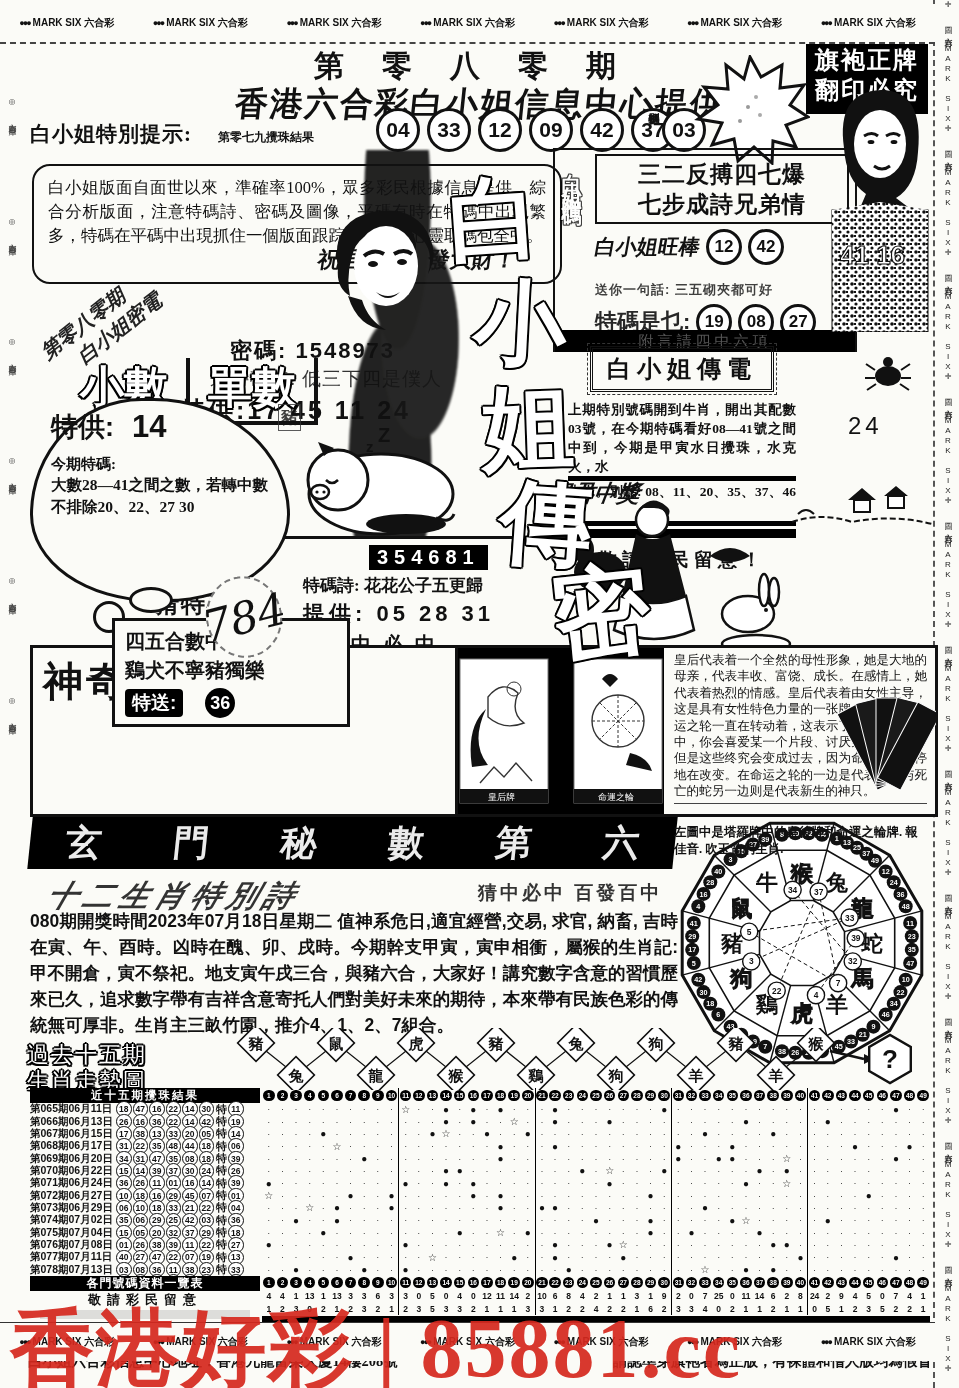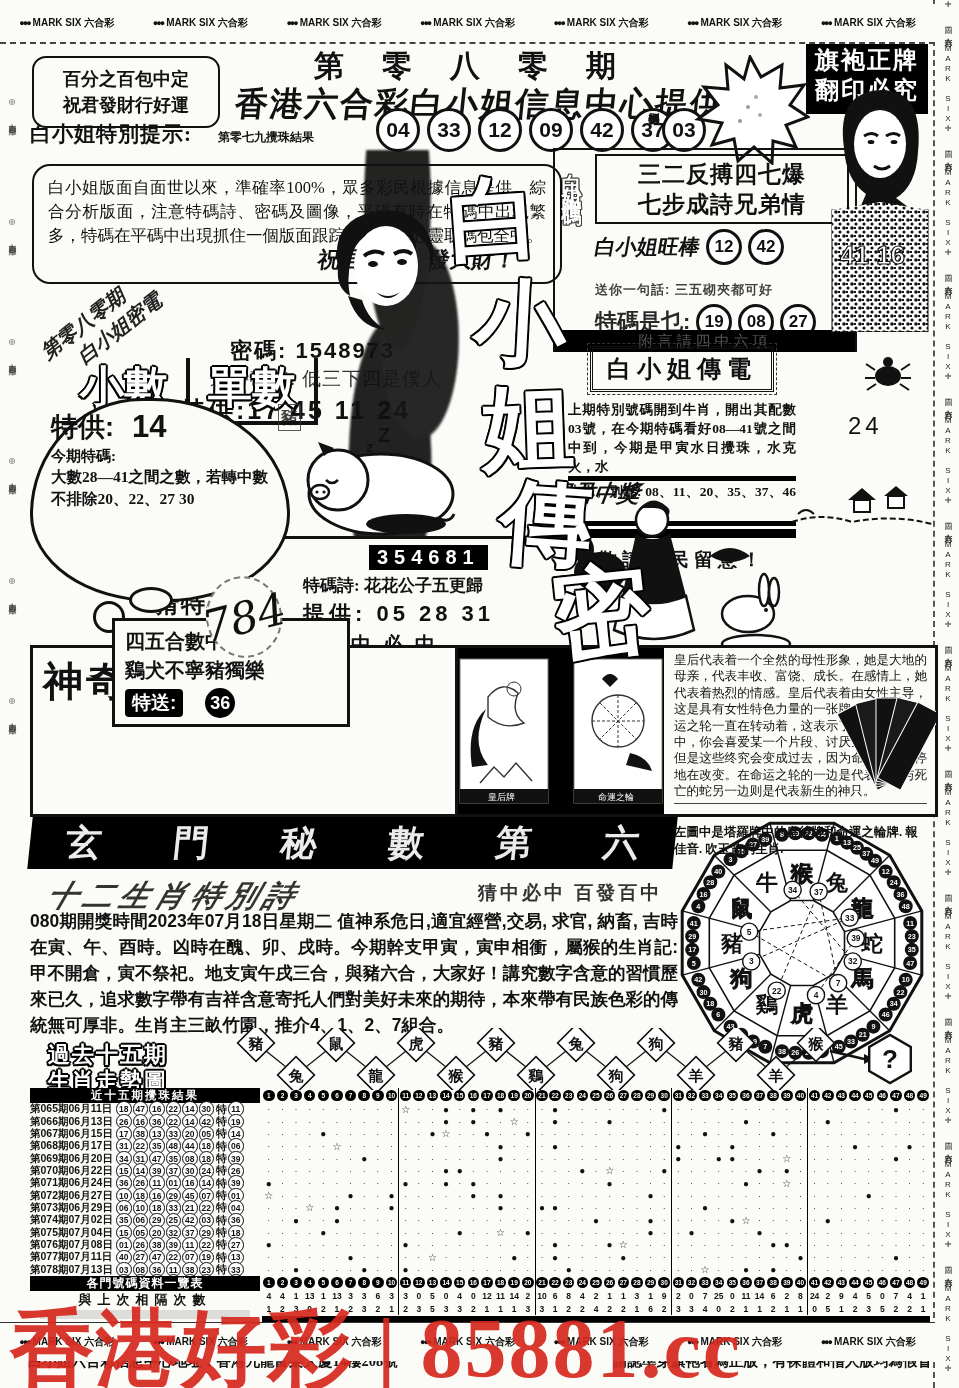--- a/index.html
+++ b/index.html
@@ -92,21 +92,21 @@
   .zstamp{left:278px;top:404px;font-size:17px;font-weight:bold;border:1px solid #333;padding:1px 2px;opacity:.8;}
   .cloud{left:30px;top:398px;width:222px;height:190px;border:3px solid #111;border-radius:45% 55% 50% 50%/60% 60% 45% 45%;
       padding:8px 14px 0 18px;background:#fbfbf7;z-index:3;}
   .cloud:after{content:"";position:absolute;left:60px;bottom:-34px;width:26px;height:26px;border:3px solid #111;
       border-radius:50%;background:#fbfbf7;}
   .cloud:before{content:"";position:absolute;left:96px;bottom:-14px;width:38px;height:20px;border:3px solid #111;
       border-radius:50%;background:#fbfbf7;}
   .cloud-head{display:flex;align-items:flex-start;gap:18px;}
   .cloud-label{font-size:27px;font-weight:bold;}
   .cloud-num{font-size:31px;font-weight:bold;}
-  .cloud-sub{font-size:15px;font-weight:bold;margin-top:2px;}
+  .cloud-sub{font-size:15px;font-weight:bold;margin-top:10px;}
   .cloud-txt{font-size:15.5px;line-height:22px;font-weight:bold;font-family:"Liberation Serif",serif;}
   
   .ppoem-title{left:155px;top:588px;font-size:24px;font-weight:bold;letter-spacing:2px;}
   .ppoem-box{left:112px;top:618px;width:212px;border:3px solid #111;padding:6px 10px;z-index:3;background:#fbfbf7;}
   .ppoem-box .ln{font-size:20px;font-weight:bold;line-height:29px;font-family:"Liberation Serif",serif;}
   .ts-row{display:flex;align-items:center;gap:22px;margin-top:3px;}
   .ts-label{background:#000;color:#fff;font-size:19px;font-weight:bold;padding:1px 7px;border-radius:4px;}
   .ts-num{width:30px;height:30px;border-radius:50%;background:#000;color:#fff;display:inline-flex;
       align-items:center;justify-content:center;font-size:18px;font-weight:bold;}
   
@@ -131,21 +131,21 @@
   
   .band{left:30px;top:817px;width:645px;height:52px;background:#000;color:#fff;display:flex;align-items:center;
       justify-content:space-around;font-size:36px;font-weight:bold;transform:skewX(-6deg);
       font-family:"Liberation Serif",serif;}
   .band span{opacity:.92;}
   .zodiac-poem-title{left:48px;top:876px;font-size:30px;font-weight:bold;font-style:italic;
       transform:skewX(-18deg);letter-spacing:6px;opacity:.85;font-family:"Liberation Serif",serif;}
   .zodiac-slogan{left:478px;top:880px;font-size:19px;font-weight:bold;letter-spacing:3px;opacity:.85;}
   .xm-body{left:30px;top:908px;width:648px;font-size:17.5px;line-height:26px;font-weight:bold;text-align:justify;}
   
-  .trend-label{left:48px;top:1042px;font-size:22px;font-weight:bold;line-height:26px;letter-spacing:2px;}
+  .trend-label{left:27px;top:1042px;font-size:22px;font-weight:normal;line-height:26px;letter-spacing:2px;}
   
   .tbl{left:30px;top:1088px;width:230px;}
   .tbl-head{background:#000;color:#fff;font-size:11.5px;font-weight:bold;display:flex;justify-content:space-around;
       align-items:center;height:15px;letter-spacing:2px;}
   .trow{display:flex;align-items:center;height:12.35px;font-size:10.5px;font-weight:bold;white-space:nowrap;}
   .trow .lbl{width:86px;letter-spacing:0;}
   .mini{display:inline-flex;align-items:center;justify-content:center;width:13.5px;height:13.5px;
       border:1.3px solid #111;border-radius:50%;font-size:8.5px;font-weight:bold;margin-right:1px;background:#fff;}
   .te{font-size:11px;margin:0 1px;}
   
@@ -260,24 +260,20 @@
       <span class="v">◎ 六合彩圖庫</span>
       <span class="v">◎ 六合彩圖庫</span>
       <span class="v">◎ 六合彩圖庫</span>
       <span class="v">◎ 六合彩圖庫</span>
       <span class="v">◎ 六合彩圖庫</span>
       <span class="v">◎ 六合彩圖庫</span>
     </div>
 
   <div class="abs issue-title serif">第零八零期</div>
   <div class="abs masthead serif">香港六合彩白小姐信息中心提供</div>
-  <div class="abs tl-box serif">
-    <div>百分之百包中定</div>
-    <div>祝君發財行好運</div>
-  </div>
   <div class="abs tr-box">
     <div>旗袍正牌</div>
     <div>翻印必究</div>
   </div>
 
   <div class="abs hint-label serif">白小姐特別提示:</div>
   <div class="abs prev-label serif">第零七九攪珠結果</div>
   <div class="abs res-nums" id="results-nums">
       <span class="cnum c38">04</span>
       <span class="cnum c38">33</span>
@@ -3264,21 +3260,21 @@
             <span class="dotS">·</span>
           </div>
         </div>
       </div>
   </div>
 
   <div class="abs sum-left">
     <div class="sum-bar" id="sum-bar">
         <span>各門號碼資料一覽表</span>
       </div>
-    <div class="sum-sub">與上次相隔次數</div>
+    <div class="sum-sub">敬請彩民留意</div>
     <div class="ghost"></div>
     <div class="ghost"></div>
     <div class="ghost"></div>
   </div>
   <div class="abs sum-right">
     <div class="srow" id="sum-head">
         <div class="mcell">
           <span class="hcirc">1</span>
         </div>
         <div class="mcell">

